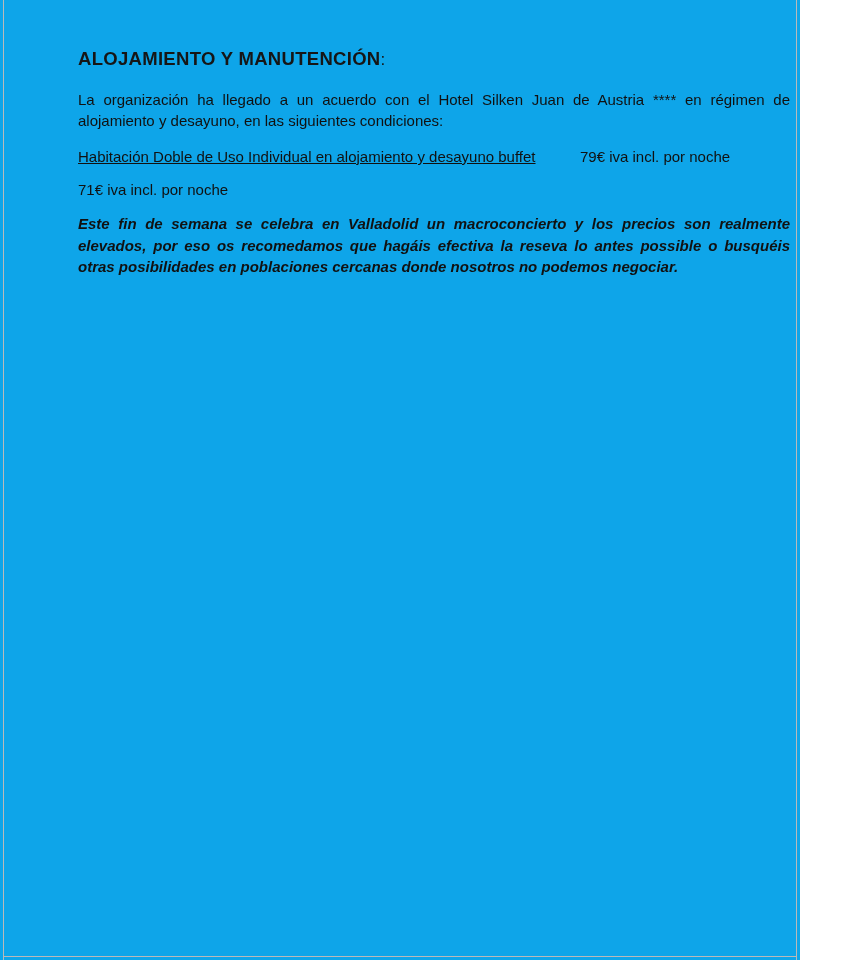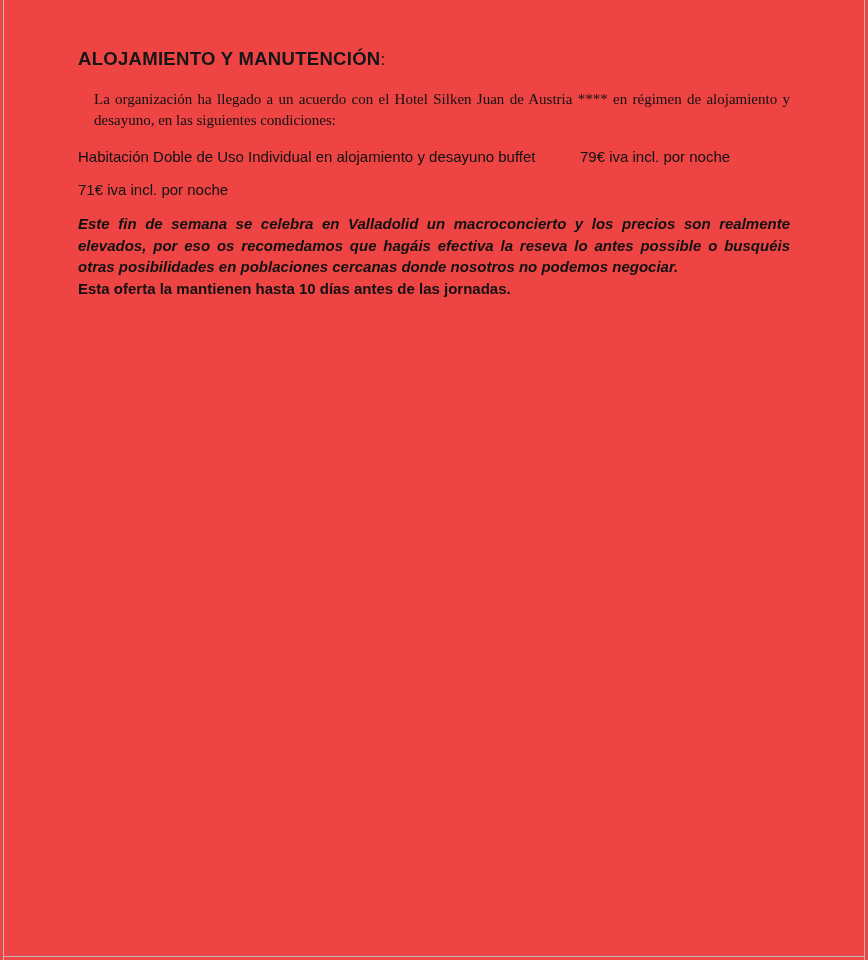--- a/index.html
+++ b/index.html
@@ -2,23 +2,23 @@
 <html><head>
 <meta charset="utf-8">
 <style>
   html, body {
     margin: 0;
     padding: 0;
     background: #ffffff;
   }
   .page {
     position: relative;
-    width: 868px;
+    width: 800px;
     height: 960px;
-    background: #ef4444;
+    background: #0ea5e9;
     font-family: "Liberation Sans", sans-serif;
     color: #111111;
     box-sizing: border-box;
     overflow: hidden;
   }
   .edge-left {
     position: absolute;
     left: 3px; top: 0; bottom: 0;
     width: 1px;
     background: #b9b9b9;
@@ -49,31 +49,31 @@
     color: #161616;
   }
   h1.doc-title .colon {
     font-weight: normal;
     font-size: 17px;
   }
   p.intro {
     font-size: 15px;
     line-height: 21px;
     text-align: justify;
-    margin: 0 0 16px 16px;
-    font-family: Liberation Serif, serif;
+    margin: 0 0 16px 0;
   }
   .room-row {
     display: flex;
     font-size: 15px;
     line-height: 20px;
     margin: 0 0 13px 0;
   }
   .room-label {
     flex: 0 0 502px;
+    text-decoration: underline;
   }
   .room-price {
     flex: 0 0 auto;
   }
   p.reserva {
     font-size: 15px;
     line-height: 20px;
     margin: 0 0 17px 0;
   }
   p.reserva strong {
@@ -114,18 +114,17 @@
       <span class="room-price">79€ iva incl. por noche</span>
     </div>
 
     <div class="room-row">
       <span class="room-price">71€ iva incl. por noche</span>
     </div>
 
 
     <div class="warning">
       <div class="warning-main">Este fin de semana se celebra en Valladolid un macroconcierto y los precios son realmente elevados, por eso os recomedamos que hagáis efectiva la reseva lo antes possible o busquéis otras posibilidades en poblaciones cercanas donde nosotros no podemos negociar.</div>
-      <div class="warning-last">Esta oferta la mantienen hasta 10 días antes de las jornadas.</div>
     </div>
 
 
   </div>
 </div>
 
 </body></html>

